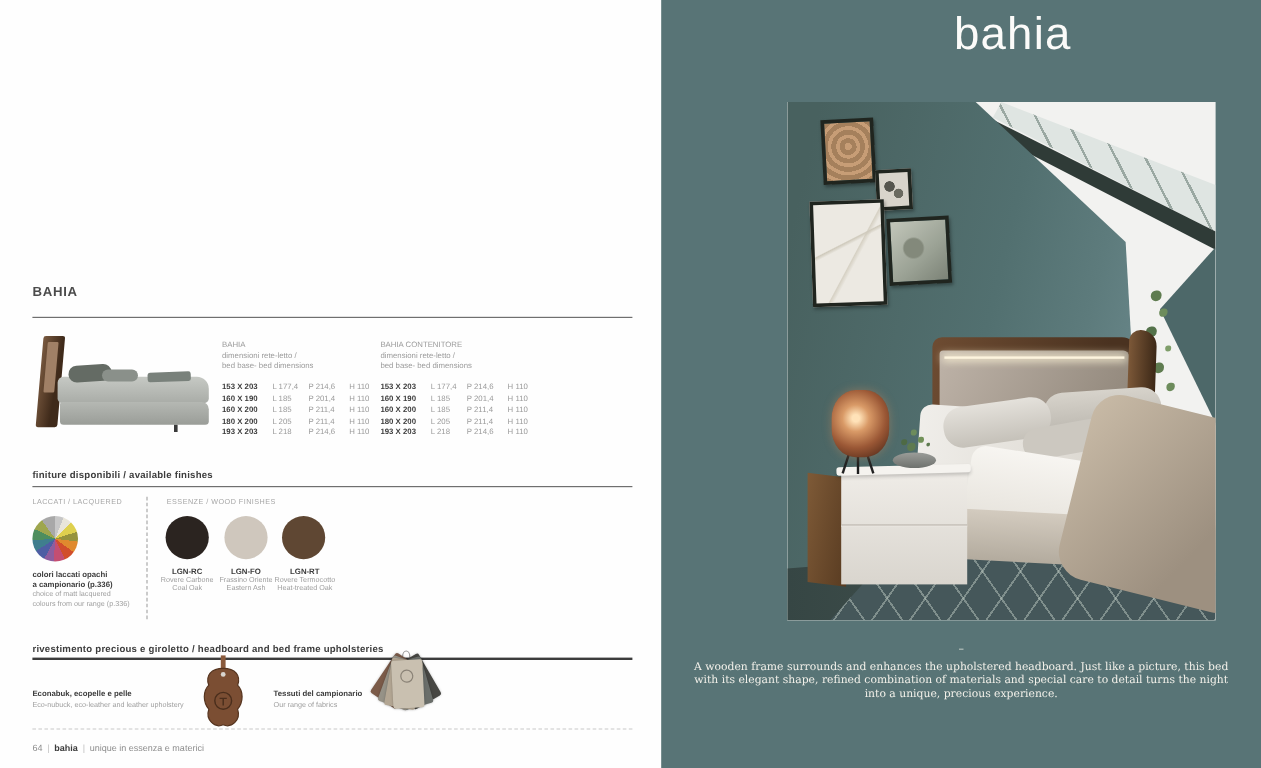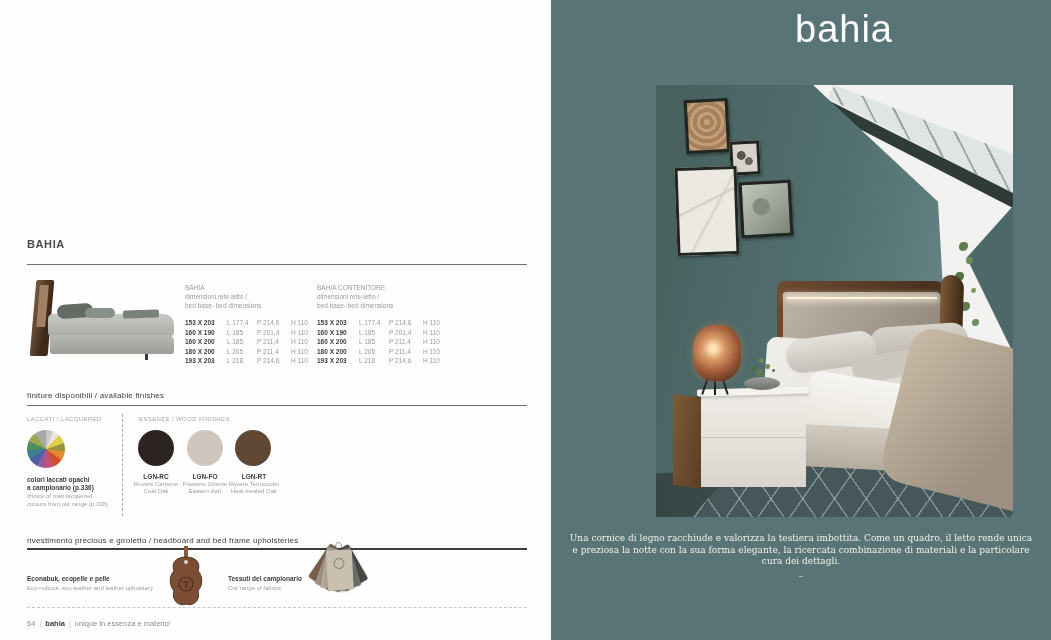--- a/index.html
+++ b/index.html
@@ -8,21 +8,21 @@
          font-family:"Liberation Sans",sans-serif;color:#3d3d3d;}
   
   .page-left{position:absolute;left:0;top:0;width:551px;height:640px;background:#fefefe;}
   .product-heading{position:absolute;left:27px;top:238px;font-size:11px;font-weight:bold;
                    letter-spacing:.6px;color:#4b4b4b;}
   .rule{position:absolute;left:27px;width:500px;border-top:1px solid #6f6f6f;}
   .rule-1{top:264px;}
   .rule-2{top:405px;}
   .rule-3{top:548px;border-top:2px solid #3c3c3c;}
   .rule-4{top:607px;border-top:1px dashed #c8c8c8;}
-  .section-heading{position:absolute;left:27px;font-size:8px;font-weight:normal;color:#3c3c3c;letter-spacing:.2px;}
+  .section-heading{position:absolute;left:27px;font-size:8px;font-weight:bold;color:#3c3c3c;letter-spacing:.2px;}
   .sub-label{position:absolute;font-size:6px;color:#a5a5a5;letter-spacing:.4px;}
   
   .left-bed{position:absolute;left:25px;top:278px;width:152px;height:86px;}
   .lb-head{position:absolute;left:8px;top:2px;width:18px;height:76px;transform:skewX(-5deg);
            background:linear-gradient(95deg,#7a5a40,#3f2a1a 70%);border-radius:2px;}
   .lb-panel{position:absolute;left:13px;top:7px;width:9px;height:42px;transform:skewX(-5deg);
             background:#a08066;border-radius:1px;}
   .lb-mattress{position:absolute;left:23px;top:36px;width:126px;height:22px;border-radius:5px 10px 4px 4px;
                background:linear-gradient(#c6c9c4,#a9aca7);}
   .lb-pillow1{position:absolute;left:32px;top:26px;width:36px;height:14px;border-radius:7px;
@@ -387,17 +387,17 @@
       <div class="ph lamp-leg ll-2"></div>
       <div class="ph lamp-stand"></div>
       <div class="ph lamp-globe"></div>
       <div class="ph ns-bowl"></div>
       <div class="ph ns-plant">
           <i></i>
         </div>
     </div>
 
     <div class="caption">
-      <p>Una cornice di legno racchiude e valorizza la testiera imbottita. Come un quadro, il letto rende unica e preziosa la notte con la sua forma elegante, la ricercata combinazione di materiali e la particolare cura dei dettagli.</p>
       <div class="dash">–</div>
+      <p>A wooden frame surrounds and enhances the upholstered headboard. Just like a picture, this bed with its elegant shape, refined combination of materials and special care to detail turns the night into a unique, precious experience.</p>
     </div>
   </div>
 </div>
 
 </body></html>

